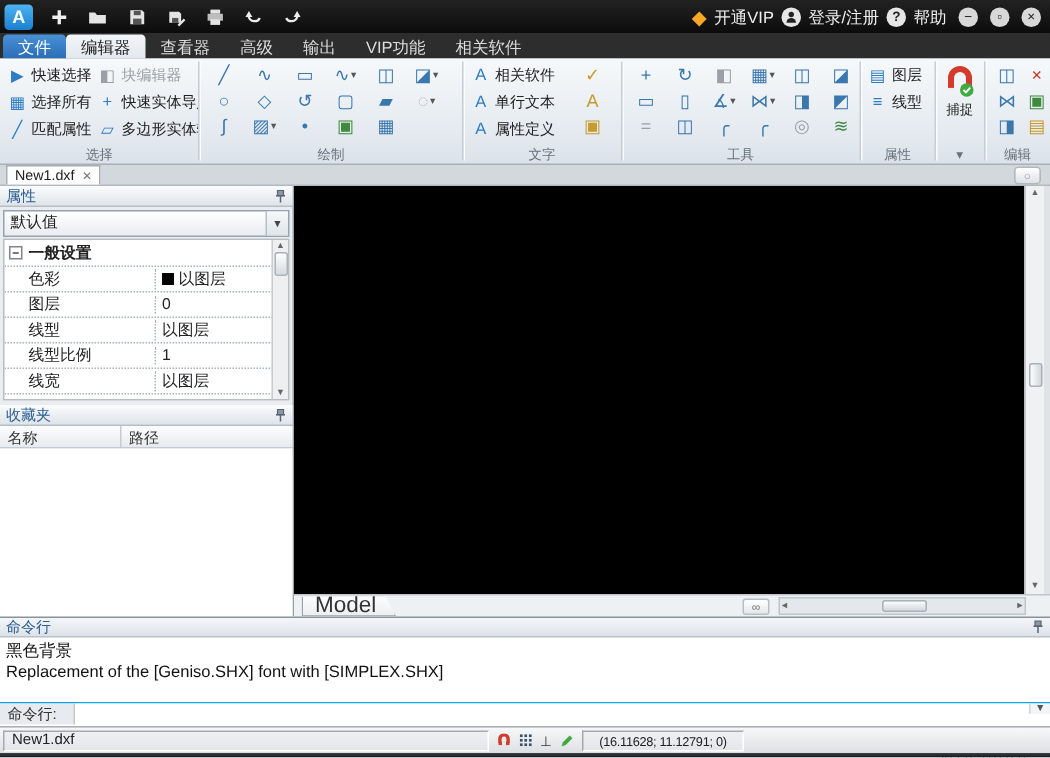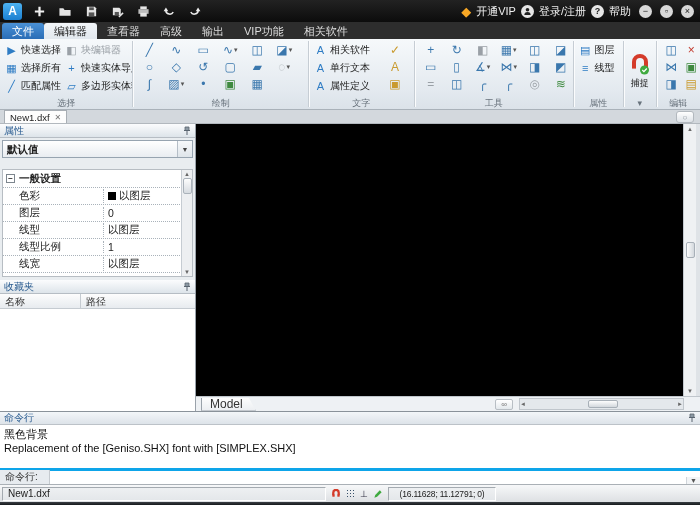--- a/index.html
+++ b/index.html
@@ -33,33 +33,33 @@
   .col{display:flex;flex-direction:column;}
   .ribtn{display:flex;align-items:center;gap:3px;height:18px;font-size:10px;color:#222;padding:0 2px;white-space:nowrap;overflow:hidden;}
   .ribtn .ig{width:13px;text-align:center;color:#2e7cc4;font-size:11px;flex:0 0 13px;}
   .gicon{width:26px;height:17px;display:flex;align-items:center;justify-content:center;font-size:12px;color:#3a77ad;}
   .gicon .ig{line-height:1;}
   .gray, .gray .ig, .gray .il{color:#9aa0a6 !important;}
   .dd{font-size:7px;color:#555;margin-left:1px;}
   .dgrid{display:grid;grid-template-columns:repeat(6,27px);}
   .tgrid{display:grid;grid-template-columns:repeat(6,26px);}
   .egrid{display:grid;grid-template-columns:repeat(2,20px);}
-  .snapbtn{width:49px;display:flex;flex-direction:column;align-items:center;padding-top:14px;}
+  .snapbtn{width:49px;display:flex;flex-direction:column;align-items:center;padding-top:4px;}
   .snapbtn .slabel{font-size:9px;color:#222;margin-top:1px;white-space:nowrap;}
 
   
   .doctabs{position:absolute;top:110px;left:0;right:0;height:14px;background:#d3d8dd;border-bottom:1px solid #b2b8be;display:flex;align-items:flex-end;padding-left:4px;}
   .dtab{height:13px;background:#fdfdfd;border:1px solid #a8aeb4;border-bottom:none;display:flex;align-items:center;gap:5px;padding:0 5px;font-size:9.5px;color:#222;}
   .dtab .x{color:#777;font-size:8px;}
   .tabsbtn{position:absolute;right:6px;top:1px;width:18px;height:12px;border:1px solid #b2b8be;border-radius:3px;background:linear-gradient(#fff,#dde2e7);font-size:8px;color:#8a929a;text-align:center;line-height:11px;}
 
   
   .leftpanel{position:absolute;top:124px;left:0;width:196px;height:287px;background:#e9edf0;border-right:1px solid #9aa2aa;}
   .phead{height:14px;background:linear-gradient(#fbfcfd,#dde4ea);border-bottom:1px solid #b6bdc4;display:flex;align-items:center;justify-content:space-between;padding:0 4px;font-size:10px;color:#2b5d91;}
-  .combo{height:18px;margin:2px 2px 11px;background:linear-gradient(#fff,#e9edf1);border:1px solid #97a4b0;display:flex;align-items:flex-end;font-size:10.5px;color:#222;font-weight:bold;}
+  .combo{height:18px;margin:2px 2px 1px;background:linear-gradient(#fff,#e9edf1);border:1px solid #97a4b0;display:flex;align-items:flex-start;font-size:10.5px;color:#222;}
   .combo .ctext{flex:1;padding-left:4px;}
   .combo .cbtn{width:15px;align-self:stretch;border-left:1px solid #b5bec7;display:flex;align-items:center;justify-content:center;font-size:7px;color:#444;background:linear-gradient(#f6f8fa,#dfe5ea);}
   .propgrid{position:relative;height:108px;margin:0 2px;background:#fff;border:1px solid #b7bdc3;overflow:hidden;}
   .prow{display:flex;height:17px;align-items:center;border-bottom:1px dotted #a9b2ba;font-size:10.5px;color:#222;}
   .prow.group{height:18px;font-weight:bold;}
   .expbox{width:9px;height:9px;border:1px solid #7d868e;margin:0 4px 0 3px;font-size:8px;line-height:7px;text-align:center;color:#333;background:#fff;}
   .pname{width:100px;padding-left:16px;overflow:hidden;white-space:nowrap;}
   .pval{flex:1;border-left:1px dotted #a9b2ba;padding-left:4px;display:flex;align-items:center;gap:3px;overflow:hidden;white-space:nowrap;}
   .swatch{width:8px;height:8px;background:#000;display:inline-block;}
   .gscroll{position:absolute;right:0;top:0;bottom:0;width:11px;background:#edeff1;border-left:1px solid #c6ccd2;display:flex;flex-direction:column;align-items:center;font-size:6px;color:#666;}
@@ -74,31 +74,31 @@
   
   .canvas{position:absolute;top:124px;left:196px;width:487px;height:272px;background:#000;}
   .vscroll{position:absolute;top:124px;left:683px;width:13px;height:272px;background:#eff1f3;border-left:1px solid #c3c9cf;display:flex;flex-direction:column;align-items:center;font-size:6px;color:#666;}
   .varr{height:10px;line-height:10px;}
   .vthumb{width:9px;height:16px;background:linear-gradient(90deg,#fdfdfd,#d3d8dd);border:1px solid #a8b0b8;border-radius:2px;margin-top:108px;}
   .vscroll .bot{margin-top:auto;}
   .rightgap{position:absolute;top:124px;left:696px;width:4px;height:272px;background:#dfe3e7;}
 
   
   .modelbar{position:absolute;top:396px;left:196px;right:0;height:15px;background:#eef1f4;border-top:1px solid #c0c6cc;display:flex;align-items:center;}
-  .modeltab{margin-left:5px;height:13px;padding:0 12px 0 8px;background:linear-gradient(#fdfdfd,#eceff2);border:1px solid #9aa2aa;border-top:none;font-size:12px;color:#333;clip-path:polygon(0 0,calc(100% - 7px) 0,100% 100%,0 100%);display:flex;align-items:center;}
+  .modeltab{margin-left:5px;height:13px;padding:0 12px 0 8px;background:linear-gradient(#fdfdfd,#eceff2);border:1px solid #9aa2aa;border-top:none;font-size:15px;color:#333;clip-path:polygon(0 0,calc(100% - 7px) 0,100% 100%,0 100%);display:flex;align-items:center;}
   .fitbtn{margin-left:auto;width:18px;height:11px;border:1px solid #b8bec4;background:linear-gradient(#fff,#e3e8ec);font-size:8px;color:#777;text-align:center;line-height:10px;border-radius:2px;}
   .hscroll{width:165px;height:12px;margin:0 16px 0 6px;background:#e4e8ec;border:1px solid #c0c6cc;display:flex;align-items:center;font-size:6px;color:#666;}
   .hthumb{width:30px;height:8px;margin-left:62px;background:linear-gradient(#fdfdfd,#d3d8dd);border:1px solid #a8b0b8;border-radius:2px;}
   .hscroll .ra{margin-left:auto;}
 
   
   .cmdpanel{position:absolute;top:411px;left:0;right:0;height:73px;background:#fff;border-top:1px solid #8a929a;}
   .cmdhead{height:13px;background:linear-gradient(#f3f6f9,#dde3e9);border-bottom:1px solid #bcc2c8;display:flex;align-items:center;justify-content:space-between;padding:0 4px;font-size:10px;color:#2b5d91;gap:48px;}
   .cmdtext{height:43px;padding:2px 4px;font-size:11px;color:#111;line-height:14px;}
-  .cmdprompt{height:16px;border-top:3px solid #0ea5e9;display:flex;align-items:flex-end;background:#fff;}
+  .cmdprompt{height:16px;border-top:1px solid #0ea5e9;display:flex;align-items:flex-start;background:#fff;}
   .plabel{width:50px;background:#e7ebef;font-size:10px;color:#333;display:flex;align-items:center;padding-left:5px;border-right:1px solid #c5cacf;}
   .pinput{flex:1;border:none;outline:none;font-size:11px;padding:0 4px;font-family:"Liberation Sans",sans-serif;}
   .pdd{width:14px;border-left:1px solid #d0d5da;display:flex;align-items:center;justify-content:center;font-size:7px;color:#555;background:#f2f4f6;}
 
   
   .statusbar{position:absolute;top:484px;left:0;right:0;height:18px;background:linear-gradient(#f7f8f9,#dde0e3);border-top:1px solid #aab0b6;display:flex;align-items:center;font-size:10px;color:#222;padding:0 2px;}
   .sunken{border:1px solid;border-color:#a4aab0 #fff #fff #a4aab0;height:14px;display:flex;align-items:center;padding:0 5px;background:linear-gradient(#eef0f2,#e4e7ea);}
   .sbfile{flex:0 0 324px;}
   .sbicons{display:flex;align-items:center;gap:2px;margin-left:4px;}
   .sbico{width:12px;height:12px;display:flex;align-items:center;justify-content:center;font-size:9px;color:#334;}

